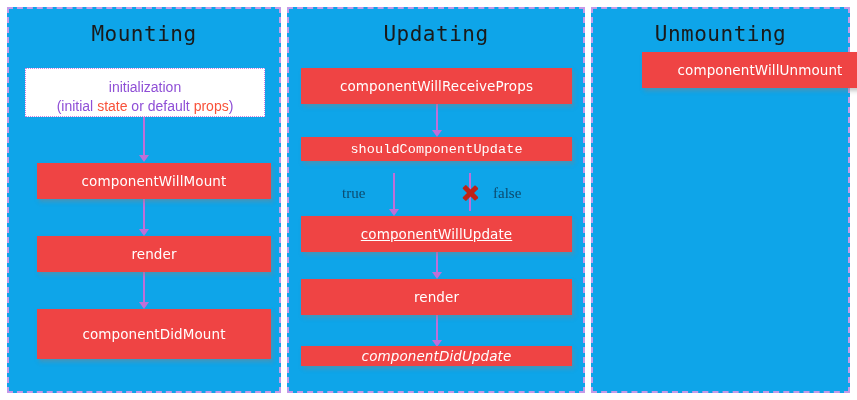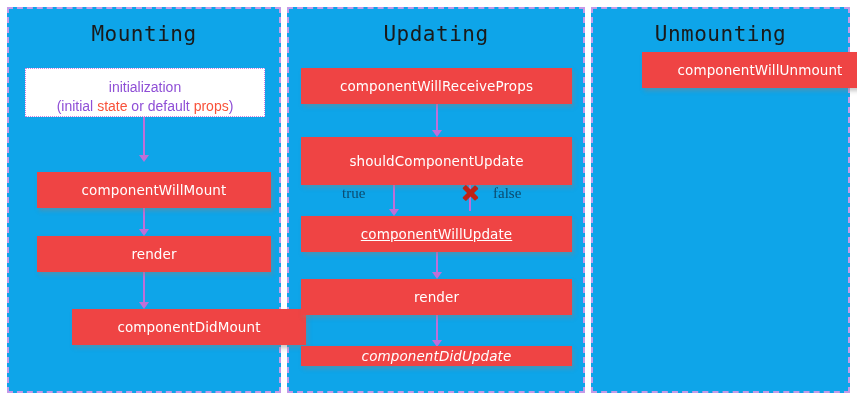--- a/index.html
+++ b/index.html
@@ -139,42 +139,42 @@
   </div>
 
   <div class="init-box" style="left:25px; top:68px; width:240px; height:49px;">
     <div class="init-line">initialization</div>
     <div class="init-line"><span>(initial </span><span class="kw">state</span><span> or default </span><span class="kw">props</span><span>)</span></div>
   </div>
 
   <div class="arrow-line" style="left:143px; top:117px; height:38px;"></div>
   <div class="arrow-head" style="left:139px; top:155px;"></div>
 
-  <div class="lc-box" style="left:37px; top:163px; width:234px; height:36px;margin-top:9px;">componentWillMount</div>
+  <div class="lc-box" style="left:37px; top:163px; width:234px; height:36px;">componentWillMount</div>
 
   <div class="arrow-line" style="left:143px; top:199px; height:30px;"></div>
   <div class="arrow-head" style="left:139px; top:229px;"></div>
 
   <div class="lc-box" style="left:37px; top:236px; width:234px; height:36px;">render</div>
 
   <div class="arrow-line" style="left:143px; top:272px; height:30px;"></div>
   <div class="arrow-head" style="left:139px; top:302px;"></div>
 
-  <div class="lc-box" style="left:37px; top:309px; width:234px; height:36px;margin-left:35px;">componentDidMount</div>
+  <div class="lc-box" style="left:37px; top:309px; width:234px; height:50px;">componentDidMount</div>
 
   <div class="phase phase-updating">
     <div class="phase-title">Updating</div>
   </div>
 
   <div class="lc-box" style="left:301px; top:68px; width:271px; height:36px;">componentWillReceiveProps</div>
 
   <div class="arrow-line" style="left:436px; top:104px; height:26px;"></div>
   <div class="arrow-head" style="left:432px; top:130px;"></div>
 
-  <div class="lc-box" style="left:301px; top:137px; width:271px; height:48px;">shouldComponentUpdate</div>
+  <div class="lc-box" style="left:301px; top:137px; width:271px; height:24px;font-family:Liberation Mono, monospace;">shouldComponentUpdate</div>
 
   <div class="arrow-line" style="left:393px; top:173px; height:36px;"></div>
   <div class="arrow-head" style="left:389px; top:209px;"></div>
   <div class="branch-label" style="left:342px; top:185px;">true</div>
 
   <div class="arrow-line" style="left:469px; top:173px; height:38px;"></div>
   <div class="x-mark" style="left:459px; top:182px;"></div>
   <div class="branch-label" style="left:493px; top:185px;">false</div>
 
   <div class="lc-box" style="left:301px; top:216px; width:271px; height:36px;text-decoration:underline;">componentWillUpdate</div>

